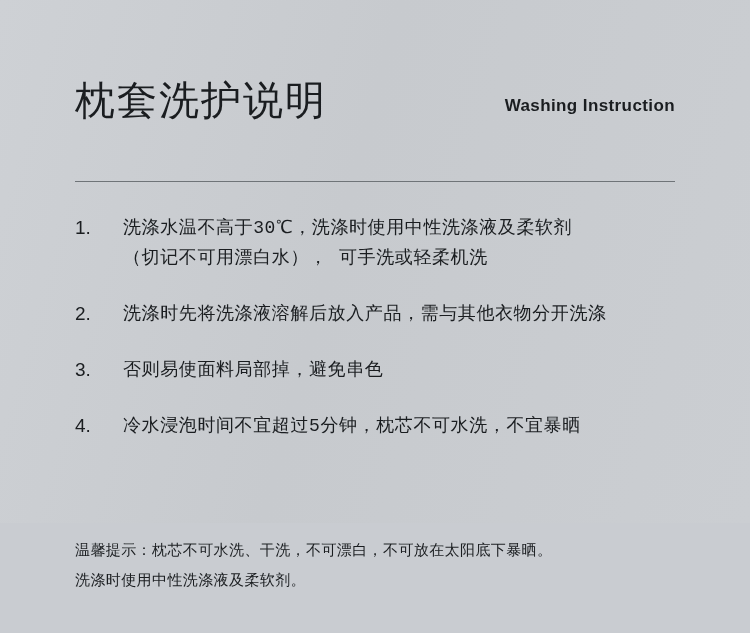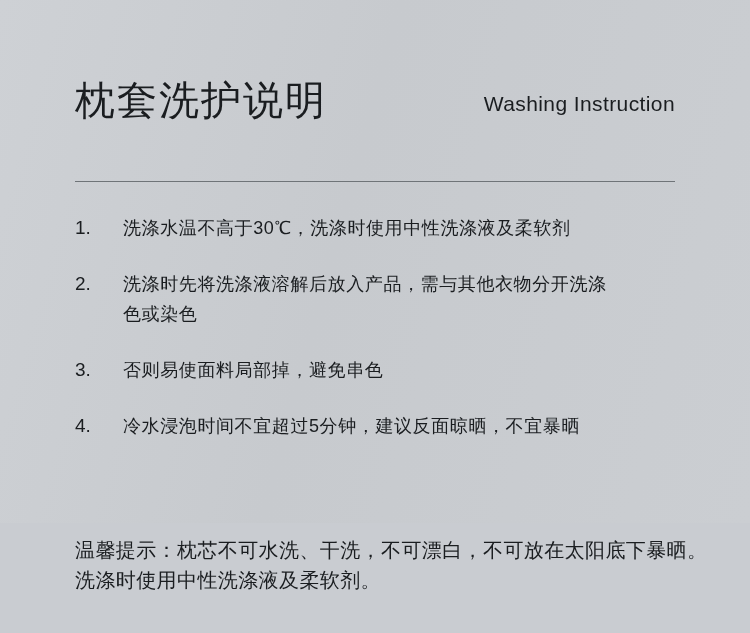--- a/index.html
+++ b/index.html
@@ -31,25 +31,25 @@
     justify-content: space-between;
   }
   .title-cn {
     font-size: 40px;
     line-height: 1.1;
     letter-spacing: 2px;
     font-weight: 400;
     color: #1a1d20;
   }
   .title-en {
-    font-size: 21px;
+    font-size: 17px;
     letter-spacing: 0.4px;
     color: #1a1d20;
     padding-bottom: 6px;
-    font-weight: 400;
+    font-weight: 700;
   }
   .rule {
     position: absolute;
     left: 75px;
     right: 75px;
     top: 181px;
     height: 1px;
     background: #6f7478;
   }
   .list {
@@ -73,27 +73,28 @@
   }
   .text {
     font-size: 18px;
     line-height: 30px;
     letter-spacing: 0.6px;
     color: #1a1d20;
   }
   .text .line {
     display: block;
     white-space: pre;
+    font-family: Liberation Mono, monospace;
   }
   .note {
     position: absolute;
     left: 75px;
     right: 74px;
     top: 535px;
-    font-size: 20px;
+    font-size: 15px;
     line-height: 30px;
     letter-spacing: 0.4px;
     color: #1a1d20;
   }
   .note .line {
     display: block;
     white-space: pre;
   }
 </style>
 </head>
@@ -107,42 +108,42 @@
   </div>
 
   <div class="rule"></div>
 
   <div class="list">
 
     <div class="item">
       <div class="num">1.</div>
       <div class="text">
         <span class="line">洗涤水温不高于30℃，洗涤时使用中性洗涤液及柔软剂</span>
+        <span class="line">（切记不可用漂白水）， 可手洗或轻柔机洗</span>
       </div>
     </div>
 
     <div class="item">
       <div class="num">2.</div>
       <div class="text">
         <span class="line">洗涤时先将洗涤液溶解后放入产品，需与其他衣物分开洗涤</span>
-        <span class="line">色或染色</span>
       </div>
     </div>
 
     <div class="item">
       <div class="num">3.</div>
       <div class="text">
         <span class="line">否则易使面料局部掉，避免串色</span>
       </div>
     </div>
 
     <div class="item">
       <div class="num">4.</div>
       <div class="text">
-        <span class="line">冷水浸泡时间不宜超过5分钟，建议反面晾晒，不宜暴晒</span>
+        <span class="line">冷水浸泡时间不宜超过5分钟，枕芯不可水洗，不宜暴晒</span>
       </div>
     </div>
 
   </div>
 
   <div class="note">
     <span class="line">温馨提示：枕芯不可水洗、干洗，不可漂白，不可放在太阳底下暴晒。</span>
     <span class="line">洗涤时使用中性洗涤液及柔软剂。</span>
   </div>
 

